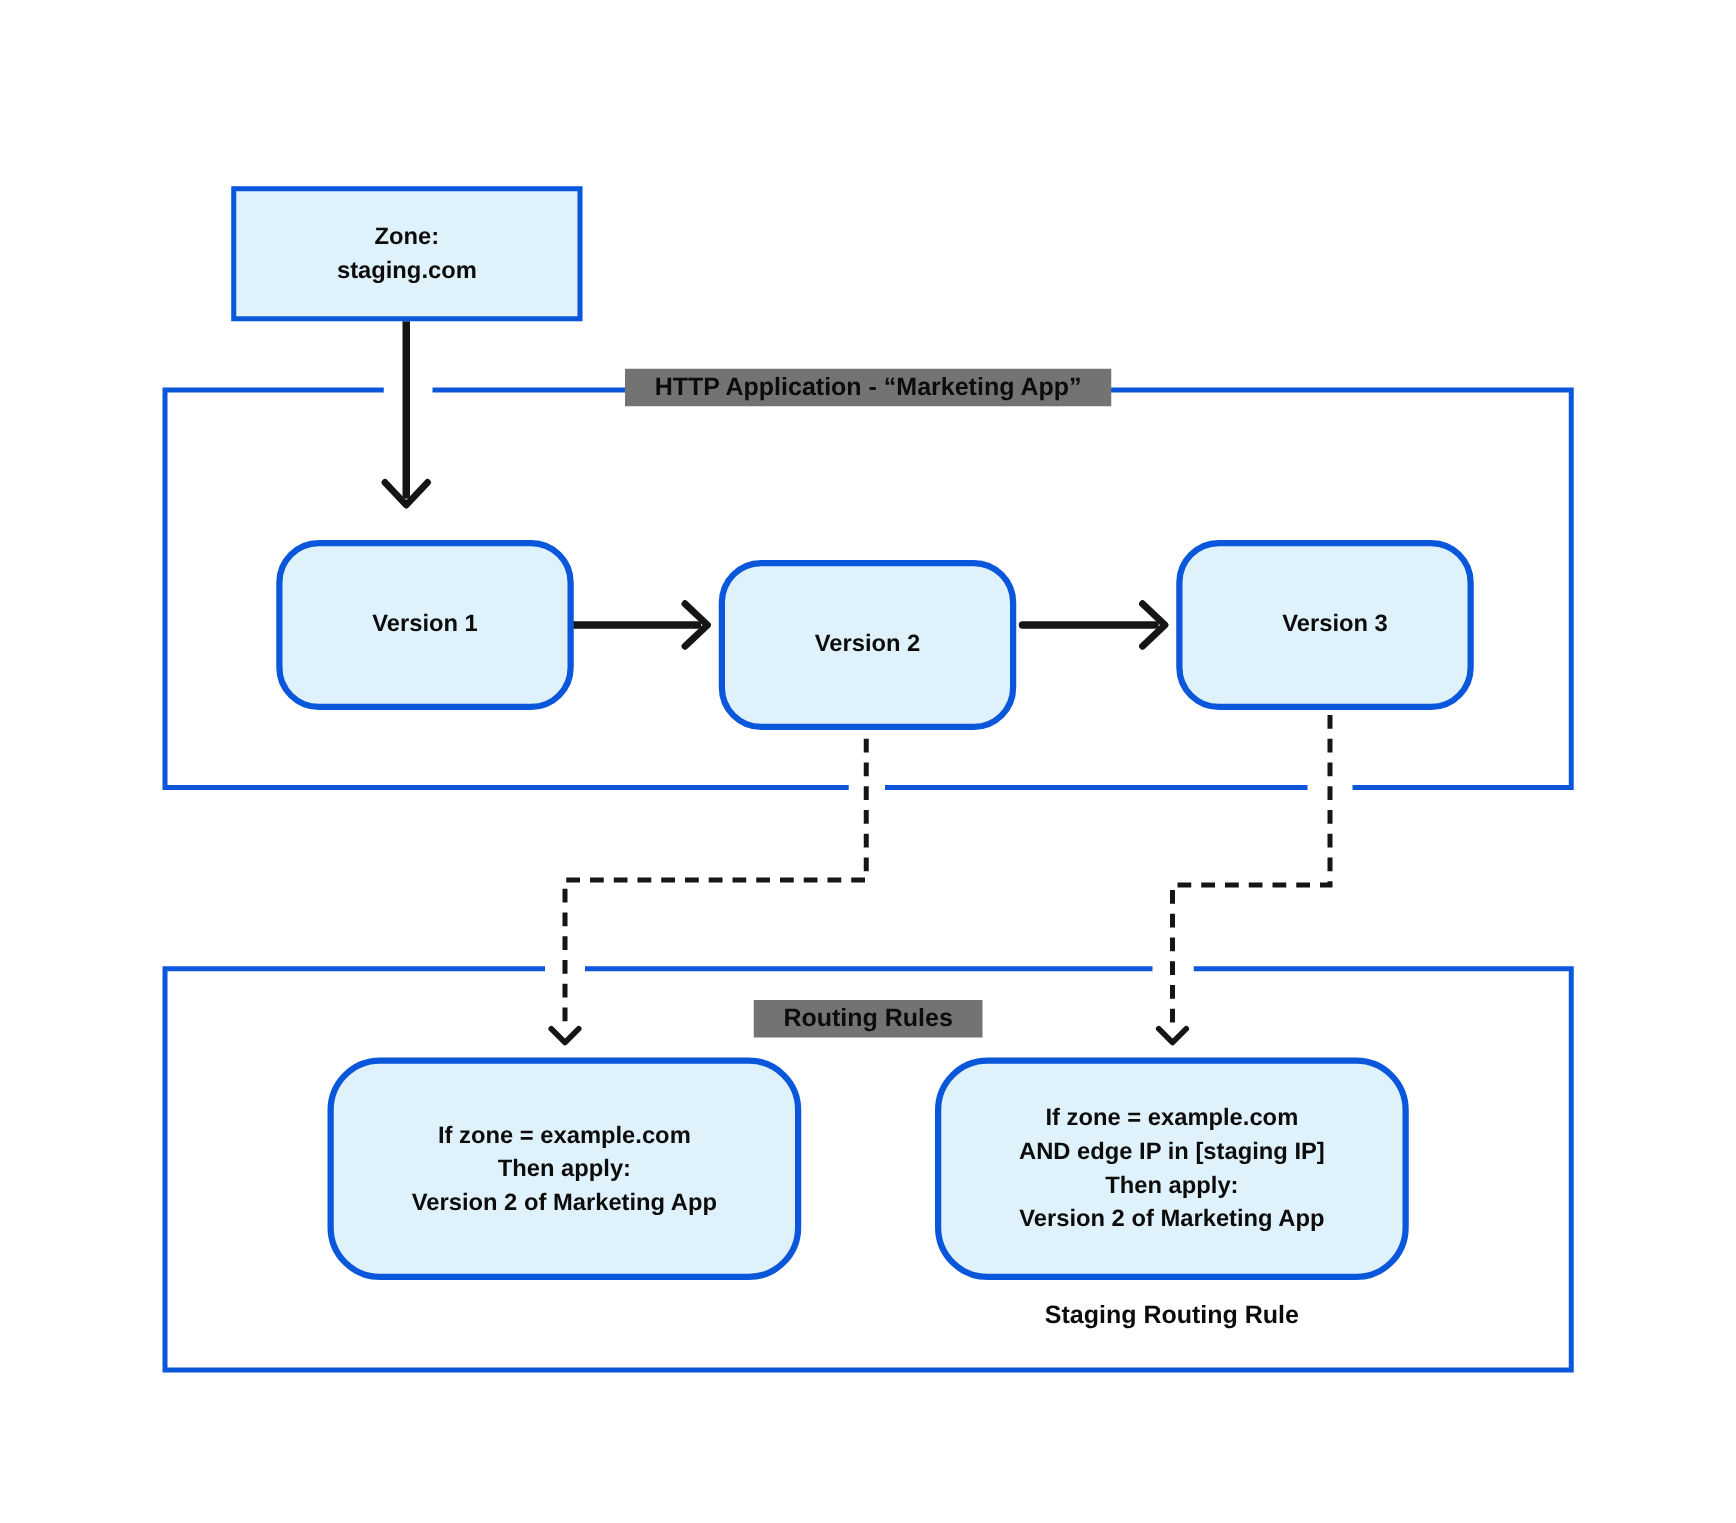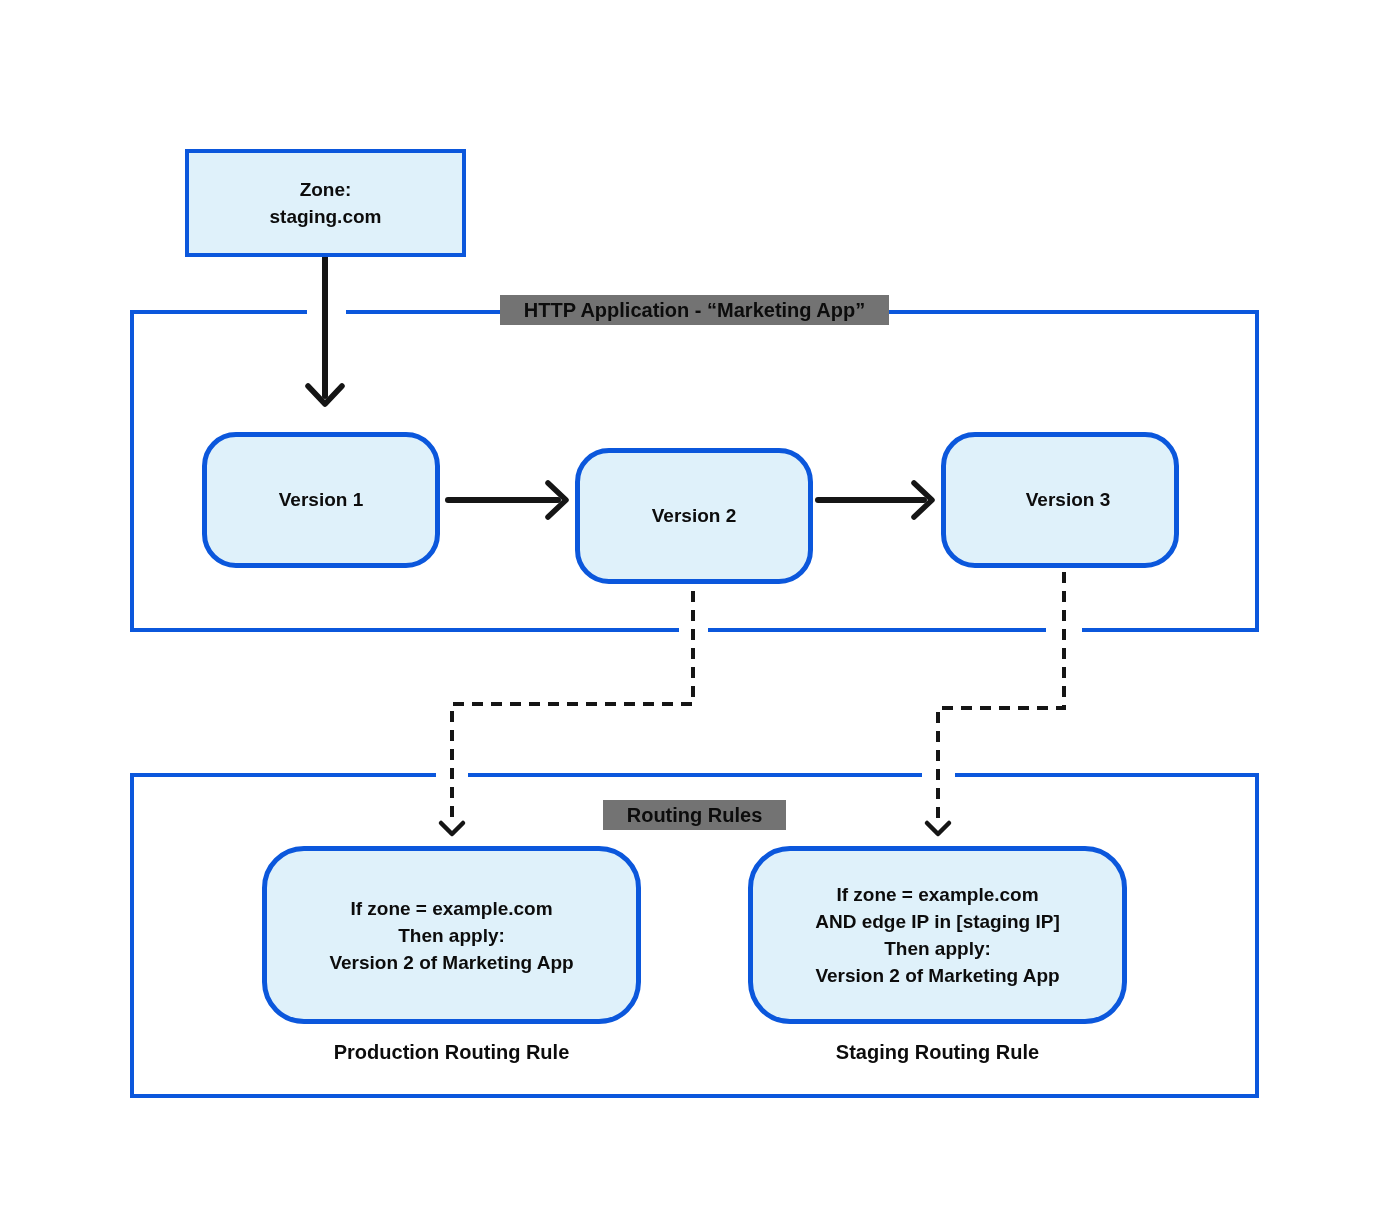--- a/index.html
+++ b/index.html
@@ -34,21 +34,21 @@
     position:absolute;left:185px;top:117px;width:281px;height:108px;
     border:4px solid var(--accent);background:var(--fill);
     display:flex;flex-direction:column;justify-content:center;align-items:center;
     font-size:19px;line-height:27px;text-align:center;margin-top:32px;
   }
   .vbox{
     position:absolute;top:432px;width:238px;height:136px;
     border:5px solid var(--accent);border-radius:34px;background:var(--fill);
     display:flex;align-items:center;justify-content:center;font-size:19px;text-align:center;
   }
-  #version-1{left:202px;}
+  #version-1{left:221px;}
   #version-2{left:575px;margin-top:16px;}
   #version-3{left:941px;padding-left:16px;}
   .rule-box{
     position:absolute;top:846px;width:379px;height:178px;
     border:5px solid var(--accent);border-radius:42px;background:var(--fill);
     display:flex;flex-direction:column;justify-content:center;align-items:center;
     font-size:19px;line-height:27px;text-align:center;
   }
   #production-rule-box{left:262px;}
   #staging-rule-box{left:748px;}
@@ -118,16 +118,15 @@
     <div>Then apply:</div>
     <div>Version 2 of Marketing App</div>
   </div>
   <div class="rule-box" id="staging-rule-box">
     <div>If zone = example.com</div>
     <div>AND edge IP in [staging IP]</div>
     <div>Then apply:</div>
     <div>Version 2 of Marketing App</div>
   </div>
 
-  <div class="rule-caption" id="production-rule-caption">Production Routing Rule</div>
   <div class="rule-caption" id="staging-rule-caption">Staging Routing Rule</div>
 
 </div>
 
 </body></html>

